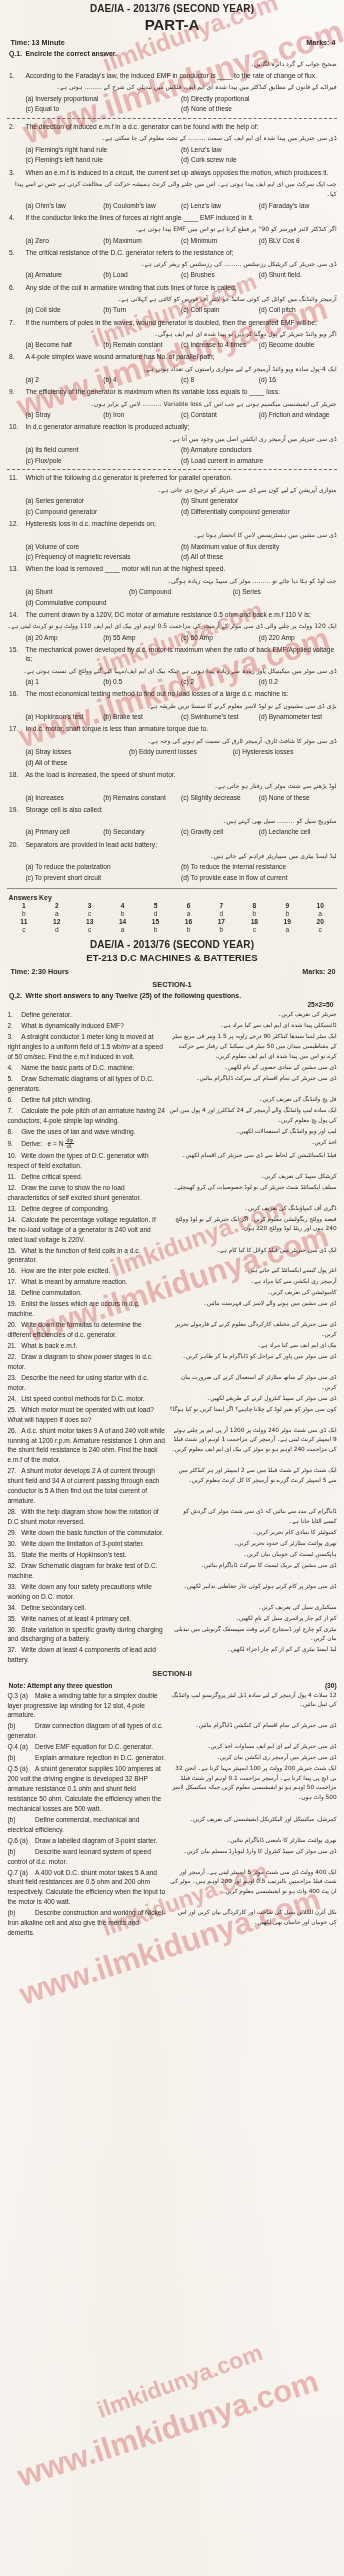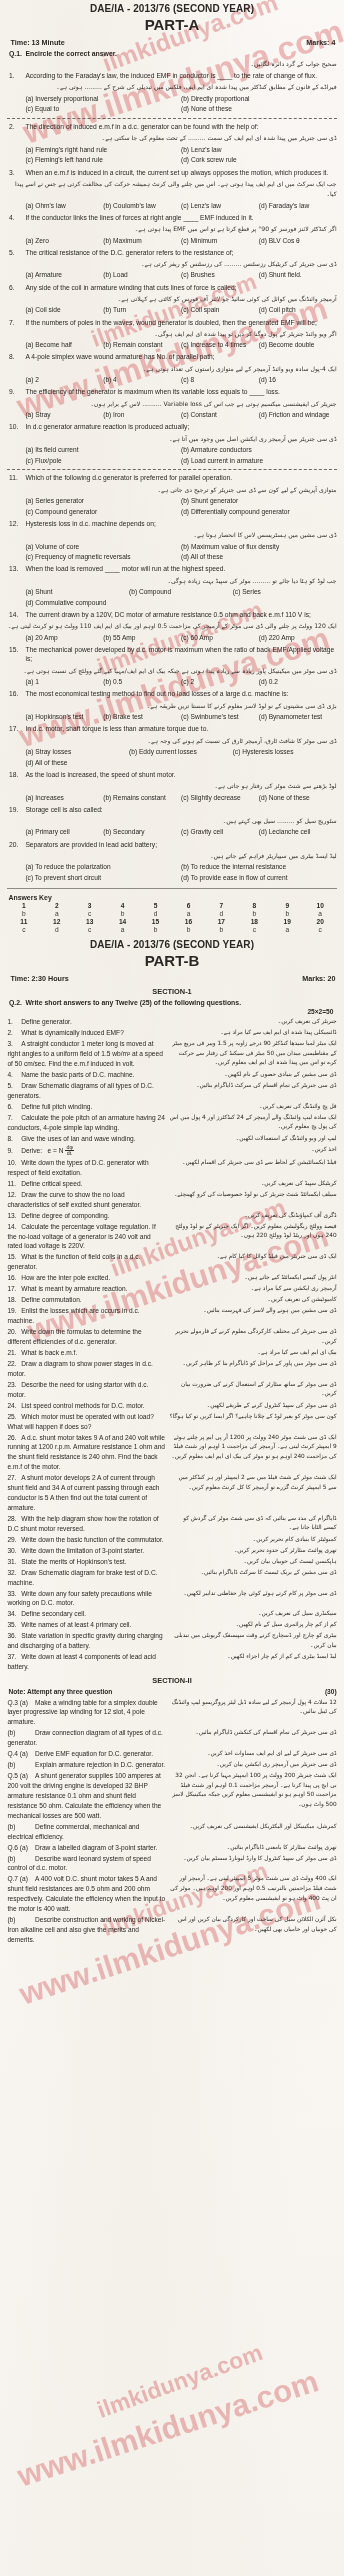--- a/index.html
+++ b/index.html
@@ -540,21 +540,21 @@
           <td>b</td>
           <td>c</td>
           <td>a</td>
           <td>c</td>
         </tr>
       </tbody>
   </table>
 
   <div class="doc-head" style="margin-top:5.3px;">
     <div class="l1">DAE/IA - 2013/76 (SECOND YEAR)</div>
-    <div class="l3">PART-B</div>
+    <div class="l2">ET-213 D.C MACHINES &amp; BATTERIES</div>
   </div>
 
   <div class="meta-row">
     <div>Time: 2:30 Hours</div>
     <div>Marks: 20</div>
   </div>
 
   <div class="section-title">SECTION-1</div>
 
   <div class="q-head">

